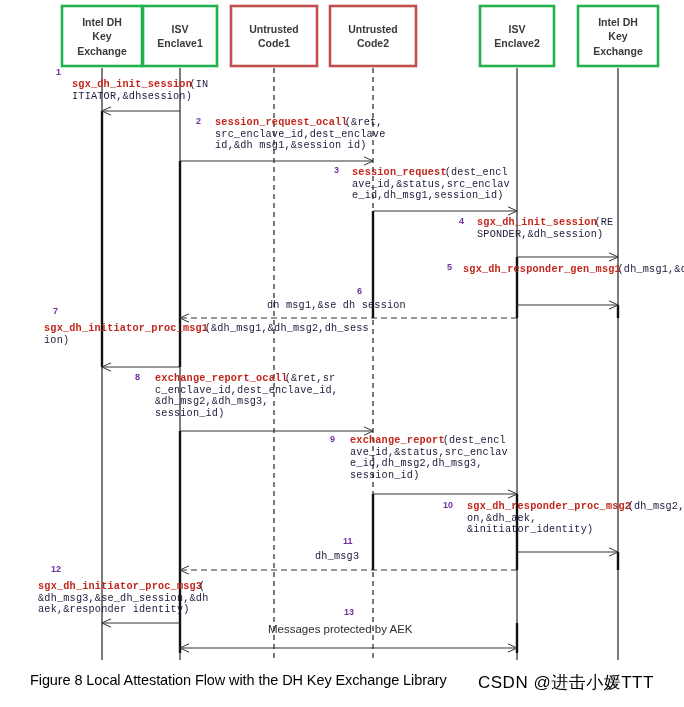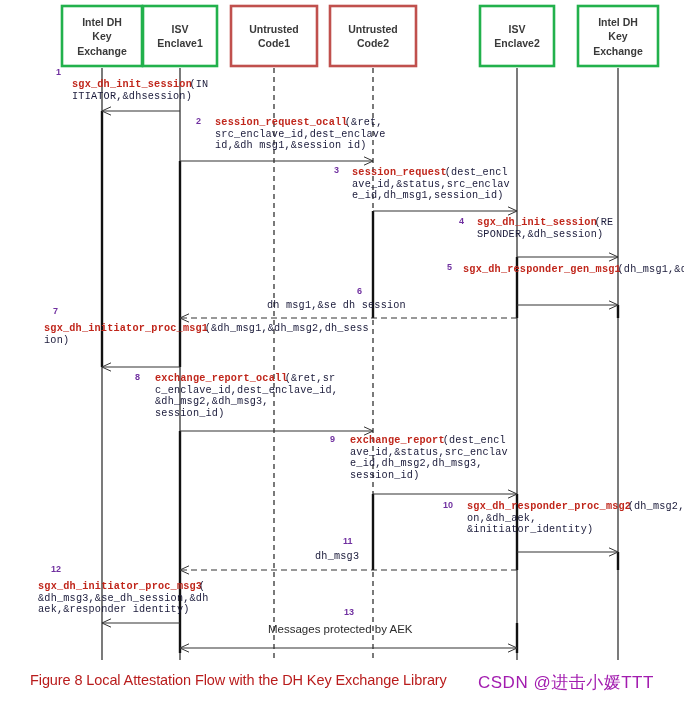--- a/index.html
+++ b/index.html
@@ -20,31 +20,31 @@
     top: 0;
     width: 684px;
     height: 707px;
   }
   .caption {
     position: absolute;
     left: 30px;
     top: 672px;
     font-family: "Liberation Sans", sans-serif;
     font-size: 14.5px;
-    color: #b91c1c;
+    color: #000000;
     letter-spacing: -0.1px;
     white-space: nowrap;
   }
   .watermark {
     position: absolute;
     left: 478px;
     top: 671px;
     font-family: "Liberation Sans", sans-serif;
     font-size: 17px;
-    color: #a21caf;
+    color: #000000;
     white-space: nowrap;
     letter-spacing: 0.5px;
   }
   .lbl-head {
     font-family: "Liberation Sans", sans-serif;
     font-size: 10.5px;
     font-weight: bold;
     fill: #3a3a3a;
   }
   .msg-api {

